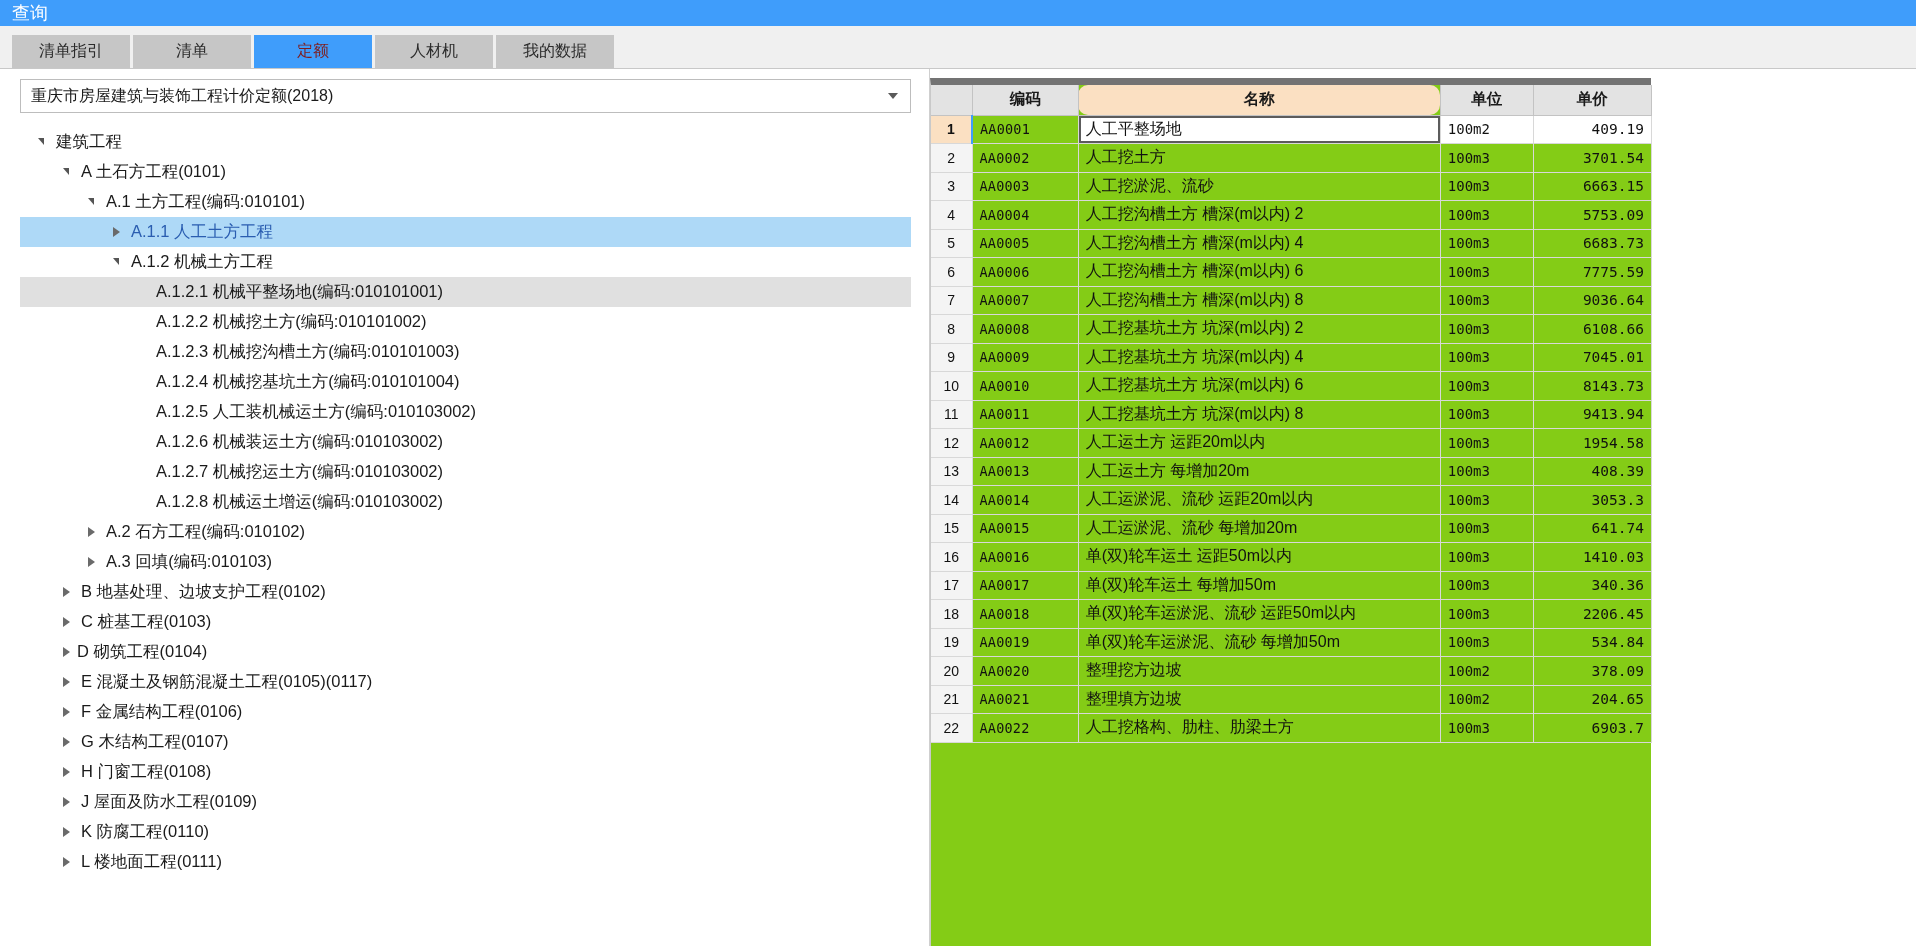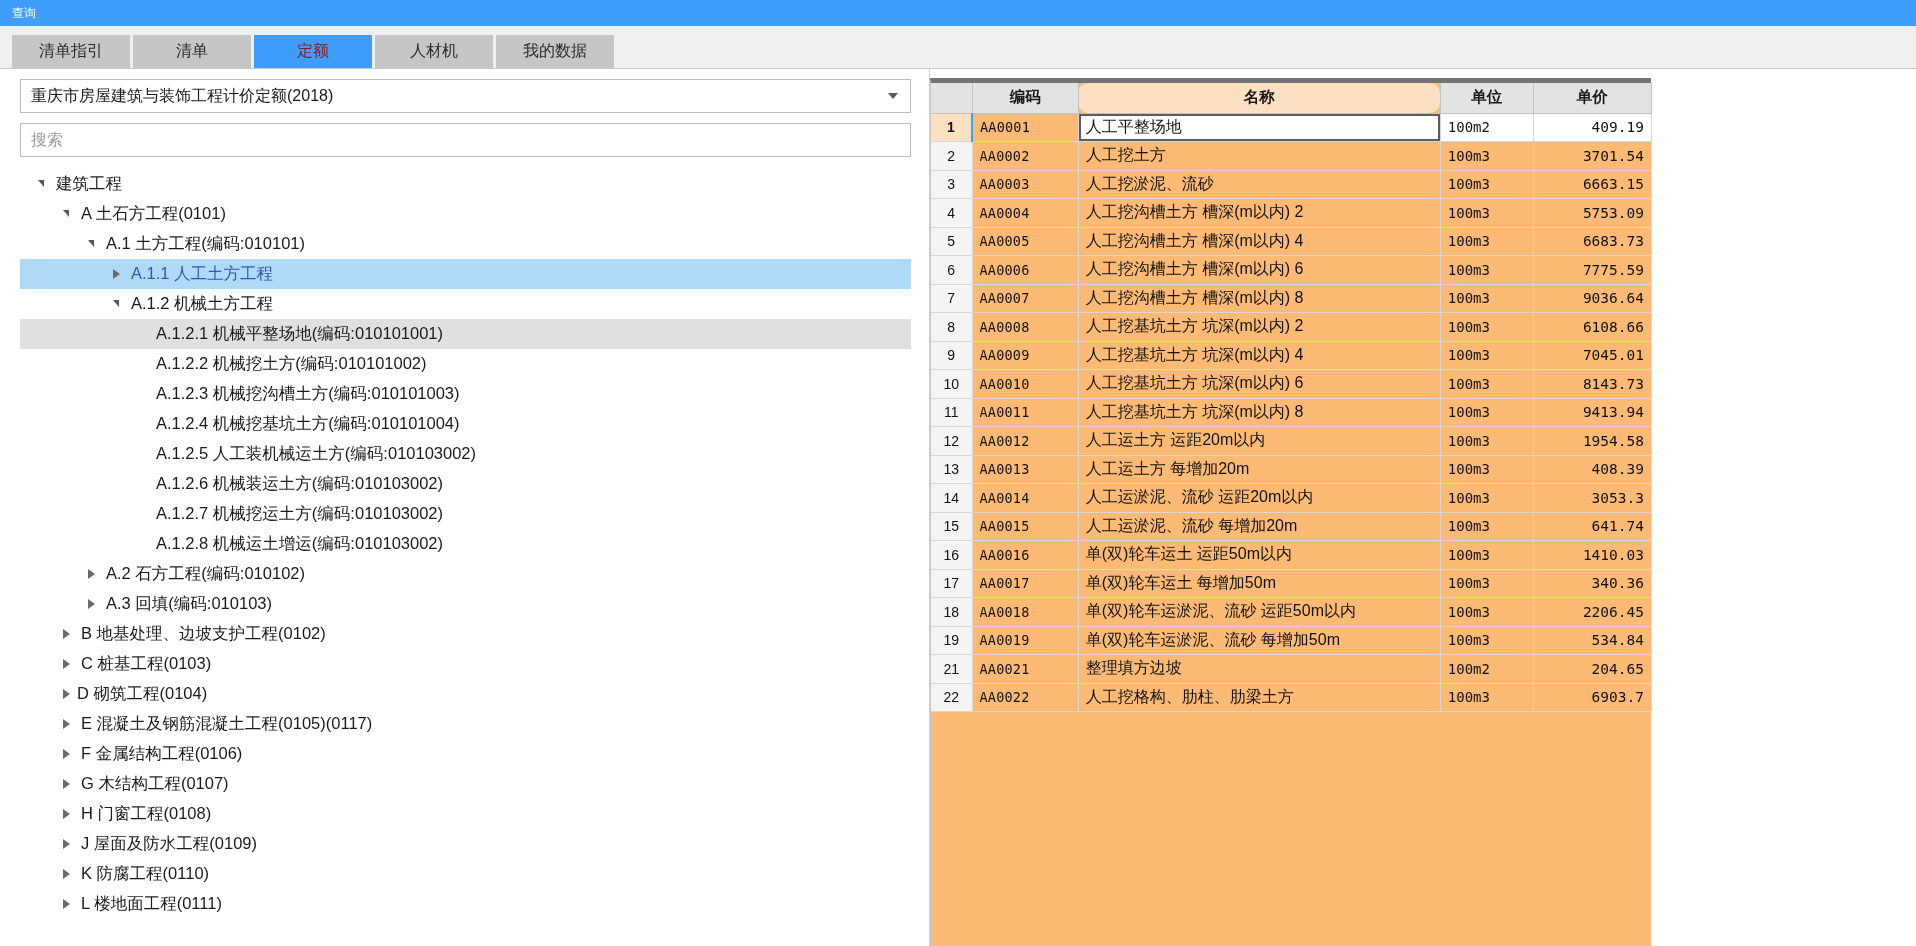--- a/index.html
+++ b/index.html
@@ -12,21 +12,21 @@
   * { box-sizing: border-box; }
 
   
   .titlebar {
     height: 26px;
     background: #3f9dfb;
     color: #ffffff;
     display: flex;
     align-items: center;
     padding-left: 12px;
-    font-size: 12px;
+    font-size: 18px;
   }
 
   
   .tabstrip {
     height: 43px;
     background: #f0f0f0;
     display: flex;
     align-items: flex-end;
     padding: 0 0 0 12px;
     gap: 3px;
@@ -144,24 +144,24 @@
 
   
   .rightpane {
     flex: 1;
     background: #ffffff;
     padding: 9px 0 0 0;
     overflow: hidden;
   }
   .gridwrap {
     border-left: 1px solid #c9c9c9;
-    border-top: 5px solid #737373;
+    border-top: 7px solid #737373;
     width: 721px;
     height: 100%;
-    background: #fdba74;
+    background: #84cc16;
   }
   table.grid {
     border-collapse: collapse;
     table-layout: fixed;
     width: 721px;
     font-size: 15px;
   }
   table.grid th {
     background: #e3e3e3;
     border-right: 1px solid #c3c3c3;
@@ -250,23 +250,20 @@
 
 <div class="body">
 
   <div class="leftpane">
 
     <div class="combo">
       <span>重庆市房屋建筑与装饰工程计价定额(2018)</span>
       <span class="caret"></span>
     </div>
 
-    <div class="searchbox">
-      <span>搜索</span>
-    </div>
 
     <div class="tree" id="tree">
         <div class="tnode" style="padding-left: 12px;">
           <span class="twist">
             <span class="tri-down"></span>
           </span>
           <span class="lbl" style="margin-left: 6px;">建筑工程</span>
         </div>
         <div class="tnode" style="padding-left: 37px;">
           <span class="twist">
@@ -562,20 +559,27 @@
               <td class="price">2206.45</td>
             </tr>
             <tr class="">
               <td class="rownum">19</td>
               <td class="code">AA0019</td>
               <td class="name">单(双)轮车运淤泥、流砂 每增加50m</td>
               <td class="unit">100m3</td>
               <td class="price">534.84</td>
             </tr>
             <tr class="">
+              <td class="rownum">20</td>
+              <td class="code">AA0020</td>
+              <td class="name">整理挖方边坡</td>
+              <td class="unit">100m2</td>
+              <td class="price">378.09</td>
+            </tr>
+            <tr class="">
               <td class="rownum">21</td>
               <td class="code">AA0021</td>
               <td class="name">整理填方边坡</td>
               <td class="unit">100m2</td>
               <td class="price">204.65</td>
             </tr>
             <tr class="">
               <td class="rownum">22</td>
               <td class="code">AA0022</td>
               <td class="name">人工挖格构、肋柱、肋梁土方</td>

